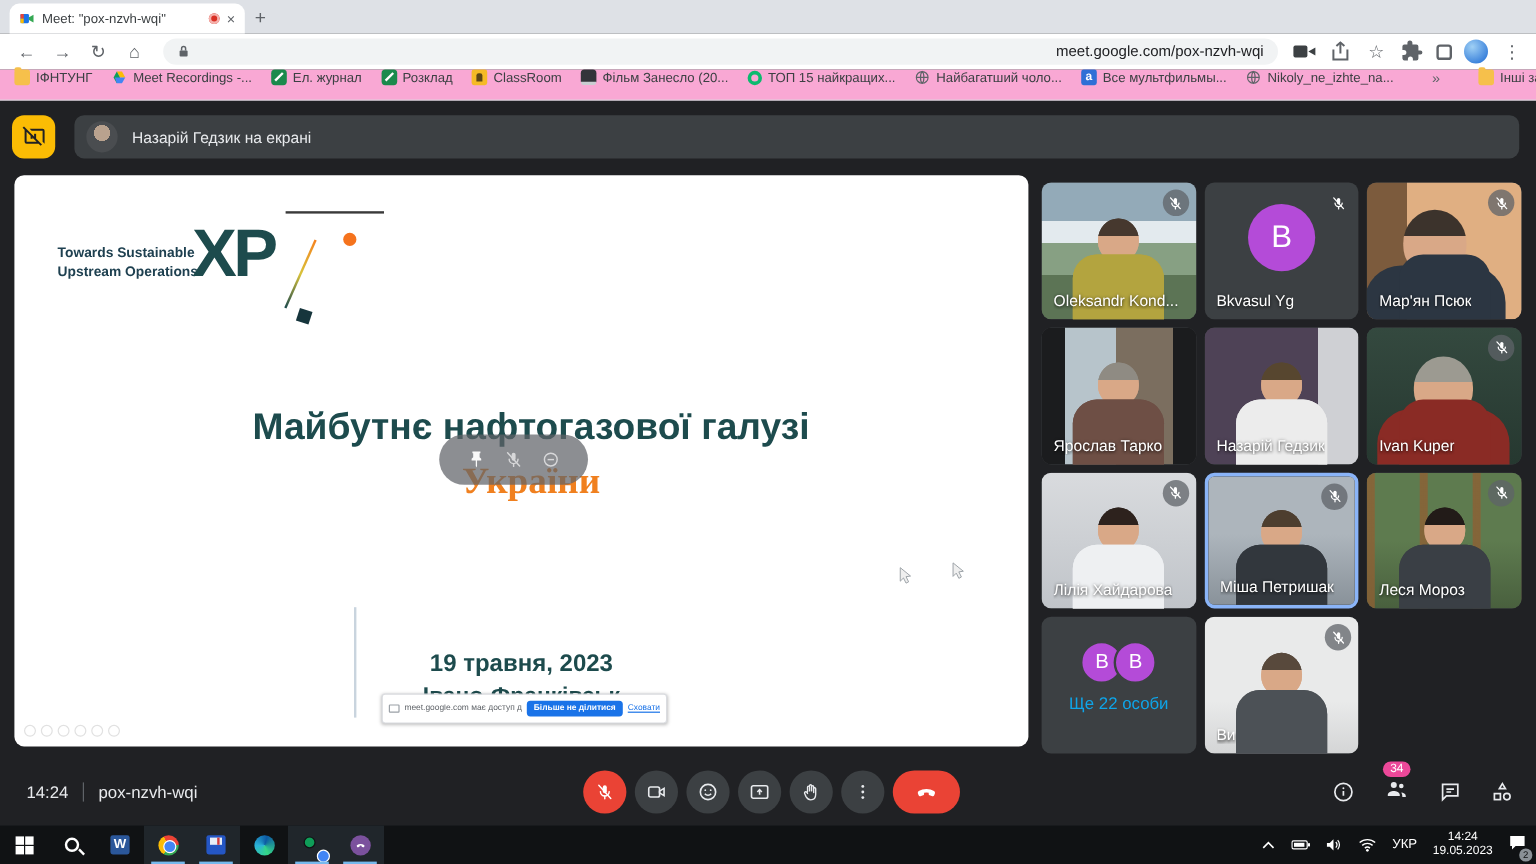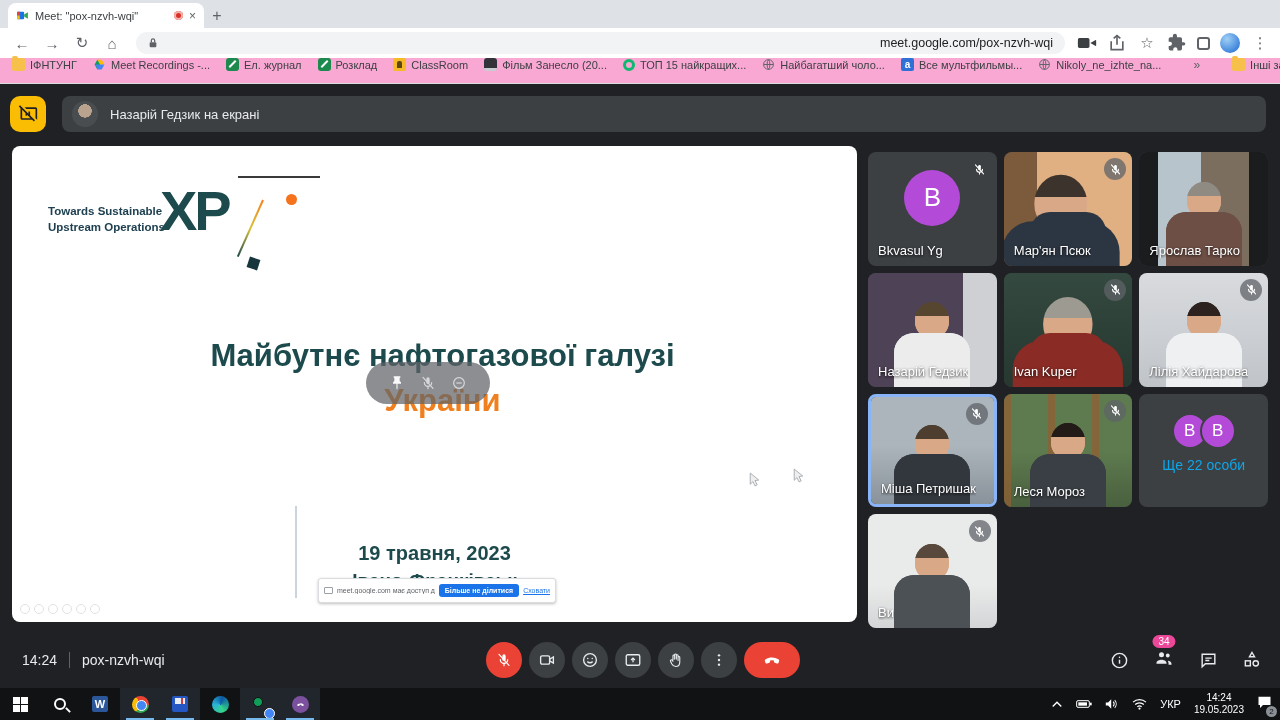--- a/index.html
+++ b/index.html
@@ -62,21 +62,21 @@
   .logo-xp { position:absolute; left:148px; top:32px; font-size:56px; font-weight:800;
              color:#1d4b4d; letter-spacing:-3px; }
   .logo-mark { position:absolute; left:222px; top:26px; width:100px; height:100px; }
   .lm-hline { position:absolute; left:4px; top:4px; width:82px; height:2px; background:#3a3a3a; }
   .lm-diag { position:absolute; left:28px; top:28px; width:2px; height:62px;
              background:linear-gradient(#f5821f,#d8c23a,#1d4b4d); transform:rotate(24deg); transform-origin:top center; }
   .lm-dot { position:absolute; left:52px; top:22px; width:11px; height:11px; border-radius:50%; background:#f5731d; }
   .lm-sq { position:absolute; left:14px; top:86px; width:11px; height:11px; background:#16353c; transform:rotate(18deg); }
   .slide-title { position:absolute; left:0; width:100%; top:188px; text-align:center;
                  font-size:31px; font-weight:700; color:#1d4b4d; line-height:1.45;padding-left:16px; }
-  .slide-title .orange { color:#f0801f; }
+  .slide-title .orange { color:#f0801f;font-family:Liberation Serif, serif; }
   .ovl-pill { position:absolute; left:354px; top:216px; width:124px; height:42px; border-radius:21px;
               background:rgba(95,99,104,.72); display:flex; align-items:center; justify-content:center; gap:15px; }
   .ovl-pill svg { opacity:.95; }
   .ovl-dim { opacity:.65 !important; }
   .slide-date { position:absolute; left:0; width:100%; top:396px; text-align:center;
                 font-size:20px; font-weight:700; color:#1d4b4d; }
   .vline { position:absolute; left:283px; top:360px; width:2px; height:92px; background:#c9d4de; }
   .obscured { position:absolute; left:0; width:100%; top:424px; text-align:center;
               font-size:19px; font-weight:700; color:#1d4b4d; z-index:1; }
   .cursor { position:absolute; z-index:3; }
@@ -370,20 +370,36 @@
         <span class="soc"></span>
         <span class="soc"></span>
       <span class="soc"></span>
         <span class="soc"></span>
         <span class="soc"></span>
     </div>
   </div>
 
   <div class="pgrid">
       <div class="tile">
+        <div class="person sc-mountains">
+          <span class="person"></span>
+        </div>
+        <span class="mic-badge">
+          <svg width="13" height="13" viewBox="0 0 24 24">
+            <g fill="none" stroke="#fff" stroke-width="2" stroke-linecap="round">
+              <rect x="9.5" y="3.5" width="5" height="10" rx="2.5" fill="#fff" stroke="none"></rect>
+              <path d="M6.5 11.5a5.5 5.5 0 0 0 11 0"></path>
+              <path d="M12 17v3.5"></path>
+              <path d="M4.5 3.5l15 16.5"></path>
+            </g>
+          </svg>
+        </span>
+        <span class="pname">Oleksandr Kond...</span>
+      </div>
+      <div class="tile">
         <div class="big-avatar">B</div>
         <span class="mic-badge nobg">
           <svg width="13" height="13" viewBox="0 0 24 24">
             <g fill="none" stroke="#fff" stroke-width="2" stroke-linecap="round">
               <rect x="9.5" y="3.5" width="5" height="10" rx="2.5" fill="#fff" stroke="none"></rect>
               <path d="M6.5 11.5a5.5 5.5 0 0 0 11 0"></path>
               <path d="M12 17v3.5"></path>
               <path d="M4.5 3.5l15 16.5"></path>
             </g>
           </svg>

